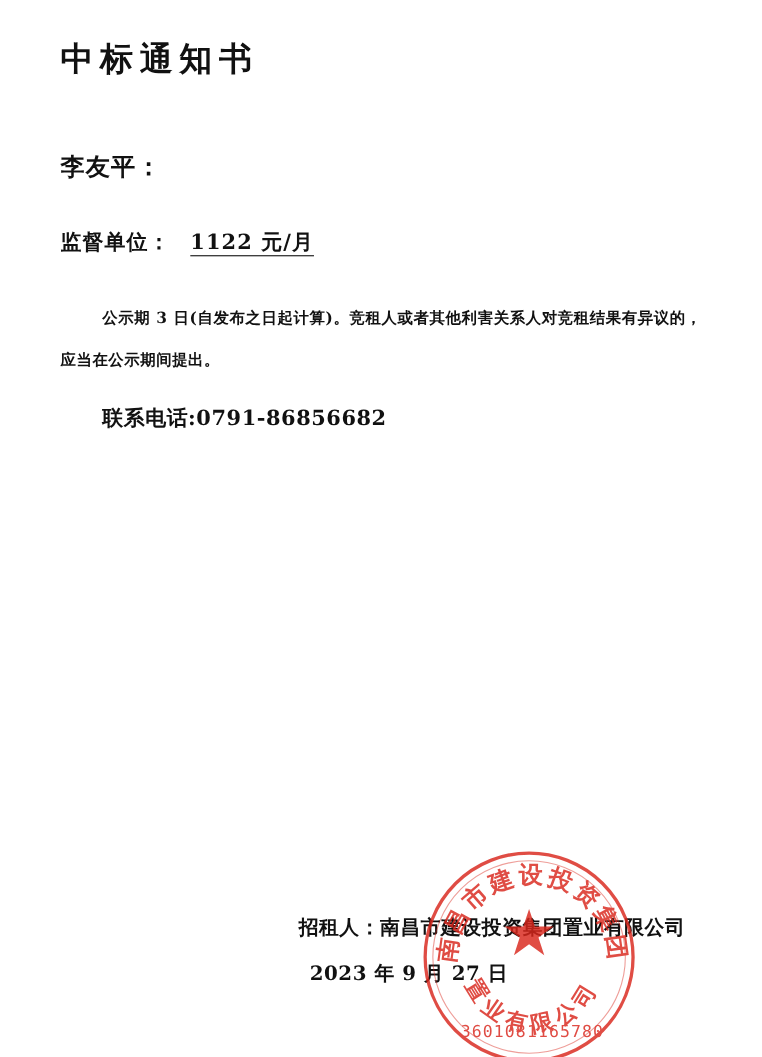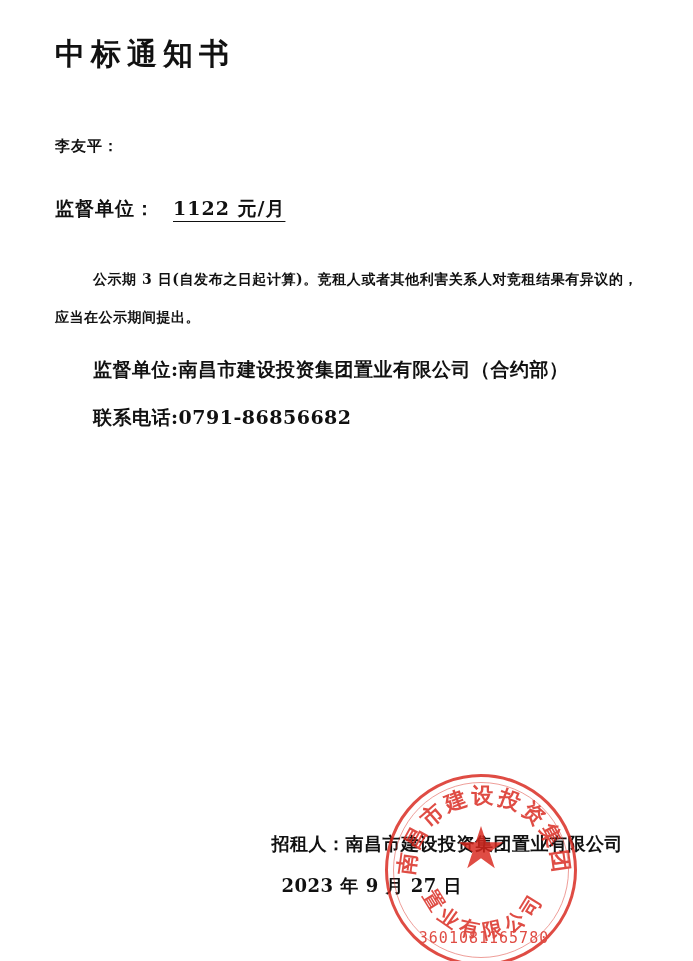--- a/index.html
+++ b/index.html
@@ -26,21 +26,21 @@
     text-align: left;
     font-size: 30px;
     font-weight: bold;
     letter-spacing: 6px;
     margin-top: 34px;
     margin-bottom: 0;
     font-family: "DejaVu Serif", "Liberation Serif", serif;
   }
   .salutation {
     margin-top: 62px;
-    font-size: 15px;
+    font-size: 22px;
     font-weight: bold;
     letter-spacing: 1px;
   }
   .body-para {
     margin-top: 16px;
     font-size: 19px;
     font-weight: bold;
     line-height: 38px;
     text-align: justify;
     text-justify: inter-ideograph;
@@ -168,21 +168,20 @@
 
   <h1 class="doc-title">中标通知书</h1>
 
   <div class="salutation">李友平：</div>
 
 
   <div class="result-line"><span>监督单位：</span><span class="result-value">1122 元/月</span></div>
 
   <p class="notice-para">公示期 3 日(自发布之日起计算)。竞租人或者其他利害关系人对竞租结果有异议的，应当在公示期间提出。</p>
 
-  <div class="info-line">监督单位:南昌市建设投资集团置业有限公司（合约部）</div>
   <div class="info-line">联系电话:0791-86856682</div>
 
   <div class="signature-block">
     <div>招租人：南昌市建设投资集团置业有限公司</div>
     <div class="sig-date">2023 年 9 月 27 日</div>
   </div>
 
   <div class="seal">
     <svg class="seal-arc" viewBox="0 0 192 192">
       <defs>

